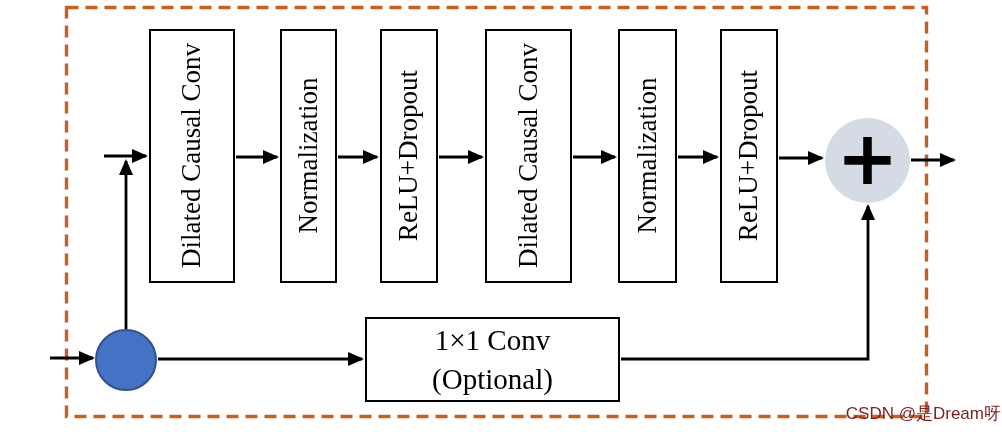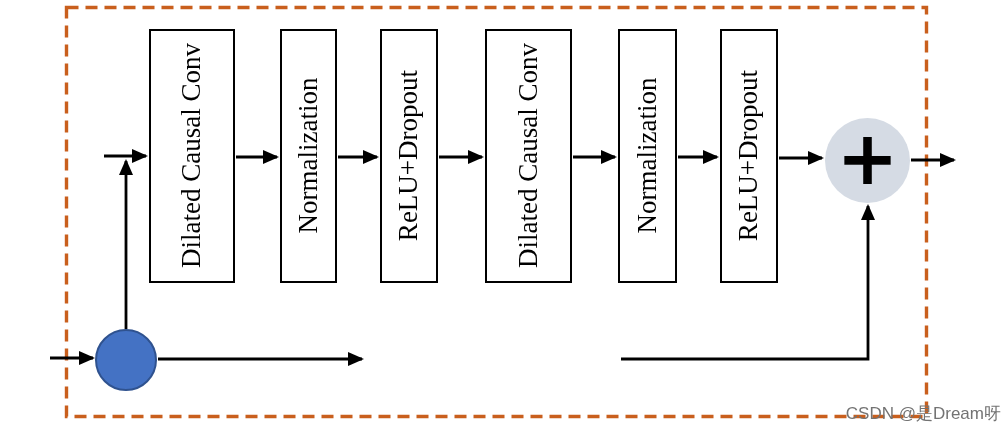--- a/index.html
+++ b/index.html
@@ -49,21 +49,21 @@
   #optional-conv {
     position:absolute; left:365px; top:317px; width:255px; height:85px;
     box-sizing:border-box; background:#fff; border:2px solid #000;
     display:flex; flex-direction:column; align-items:center; justify-content:center;
     font-size:29px; line-height:1.32; color:#000; text-align:center;
   }
   
   #watermark {
     position:absolute; right:1px; top:402px;
     font-family:"Liberation Sans", sans-serif;
-    font-size:17px; color:#737373; white-space:nowrap;
+    font-size:17px; color:#7f1d1d; white-space:nowrap;
   }
 </style>
 </head>
 <body>
 
 <div id="stage">
 
   <svg id="wires" viewBox="0 0 1002 436">
     <defs>
       <marker id="ah" markerUnits="userSpaceOnUse" markerWidth="16" markerHeight="14" refX="14" refY="7" orient="auto">
@@ -110,16 +110,20 @@
   <div class="vbox" style="left:720px; width:58px;">
     <span class="vlabel">ReLU+Dropout</span>
   </div>
 
   <div class="node" id="input-node"></div>
 
   <div class="node" id="sum-node">
     <span class="plus">+</span>
   </div>
 
+  <div id="optional-conv">
+    <span>1×1 Conv</span>
+    <span>(Optional)</span>
+  </div>
 
   <div id="watermark">CSDN @是Dream呀</div>
 
 </div>
 
 </body></html>

